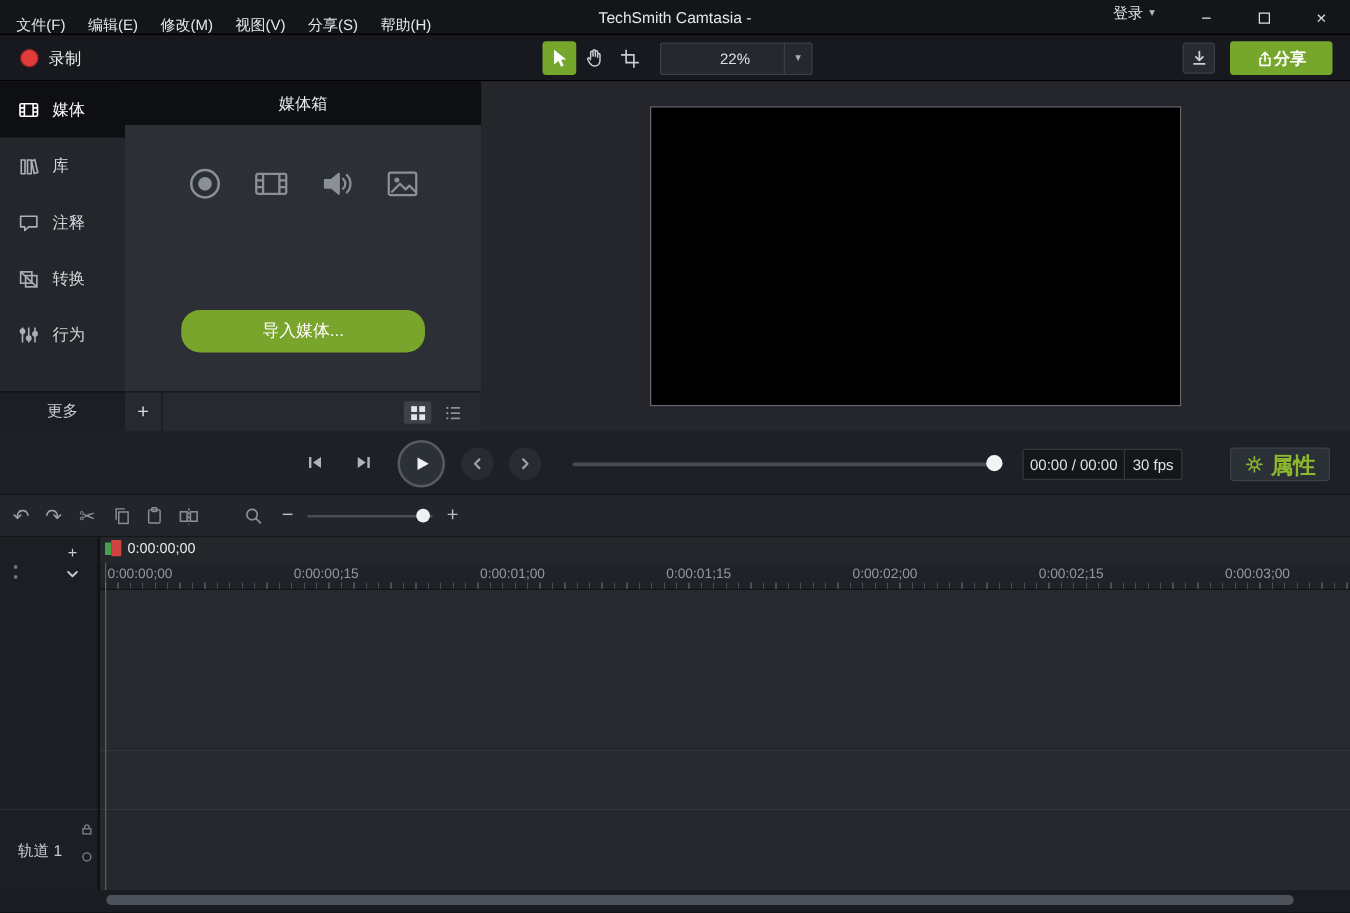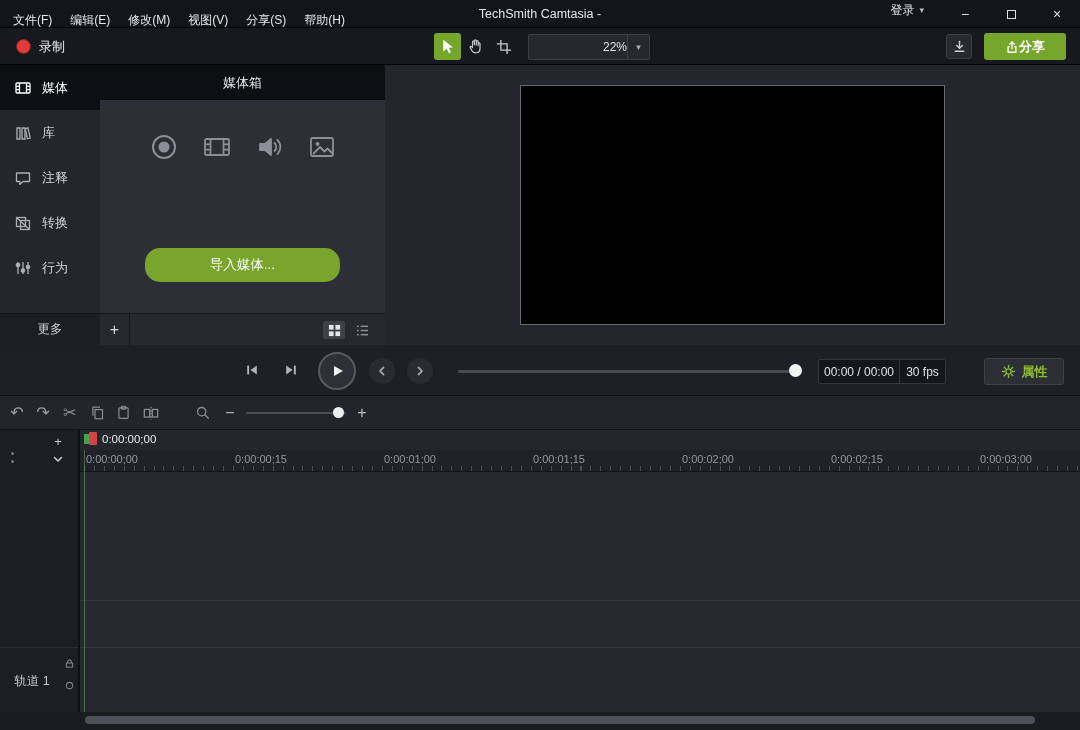--- a/index.html
+++ b/index.html
@@ -22,21 +22,21 @@
 
   
   .toolbar{background:#17191e;border-bottom:1px solid #000}
   .record{position:absolute;left:10px;top:0;height:37px;display:flex;align-items:center;gap:8px;padding:0 6px}
   .rec-dot{width:15px;height:15px;border-radius:50%;background:#e23b3b;border:1px solid #7e2424}
   .rec-label{font-size:13px;color:#eceef0}
   .tools-center{position:absolute;left:434px;top:5px;display:flex;align-items:center}
   .tool-btn{width:27px;height:27px;display:flex;align-items:center;justify-content:center;border-radius:3px;color:#c7ccd1;margin-right:1px}
   .tool-btn.active{background:#76a72c;color:#fff}
   .zoom-dd{margin-left:10px;width:122px;height:26px;background:#25282e;border:1px solid #3b3f46;border-radius:2px;display:flex;align-items:center;font-size:12px;color:#dfe2e6}
-  .zoom-val{flex:1;padding-left:20px;text-align:right}
+  .zoom-val{flex:1;padding-left:20px;text-align:center}
   .zoom-caret{width:22px;align-self:stretch;display:flex;align-items:center;justify-content:center;border-left:1px solid #3b3f46;color:#aab0b6;font-size:9px}
   .dl-btn{position:absolute;left:946px;top:6px;width:26px;height:25px;background:#272b31;border:1px solid #3b3f46;border-radius:3px;display:flex;align-items:center;justify-content:center;color:#ced2d7}
   .share-btn{position:absolute;left:984px;top:5px;width:82px;height:27px;background:#76a72c;border-radius:3px;display:flex;align-items:center;justify-content:center;gap:0;color:#fff;font-size:13px;font-weight:bold}
 
   
   .sidebar{background:#23262b}
   .side-item{height:45px;display:flex;align-items:center;gap:10px;padding-left:14px;color:#d2d6da}
   .side-item .si-icon{color:#aab0b7;display:flex}
   .side-item.selected{background:#0d0f13;color:#fff}
   .side-item.selected .si-icon{color:#fff}
@@ -61,21 +61,21 @@
   
   .playbar{background:#1d2026;border-bottom:1px solid #101216}
   .pb-step{position:absolute;top:12px;width:26px;height:26px;display:flex;align-items:center;justify-content:center;color:#aeb4bb}
   .play-btn{position:absolute;left:318px;top:7px;width:38px;height:38px;border-radius:50%;background:#2c3137;border:2px solid #565b62;display:flex;align-items:center;justify-content:center}
   .small-circle{position:absolute;top:13px;width:26px;height:26px;border-radius:50%;background:#282c32;display:flex;align-items:center;justify-content:center;color:#9ba1a8}
   .scrub-track{position:absolute;left:458px;top:25px;width:344px;height:3px;background:#474c53;border-radius:2px}
   .scrub-thumb{position:absolute;left:789px;top:19px;width:13px;height:13px;border-radius:50%;background:#f2f4f6}
   .time-box{position:absolute;left:818px;top:14px;width:128px;height:25px;background:#14161a;border:1px solid #34383e;border-radius:2px;display:flex;align-items:stretch;font-size:12px;color:#dfe2e6}
   .time-val{flex:1;display:flex;align-items:center;justify-content:center}
   .fps-val{width:46px;border-left:1px solid #34383e;display:flex;align-items:center;justify-content:center}
-  .props-btn{position:absolute;left:984px;top:13px;width:80px;height:27px;background:#2b2f36;border:1px solid #3d4147;border-radius:3px;display:flex;align-items:center;justify-content:center;gap:6px;color:#8db92e;font-size:13px;font-weight:bold}
+  .props-btn{position:absolute;left:984px;top:13px;width:80px;height:27px;background:#2b2f36;border:1px solid #3d4147;border-radius:3px;display:flex;align-items:center;justify-content:center;gap:6px;color:#8db92e;font-size:18px;font-weight:bold}
 
   
   .editbar{background:#22252b;border-bottom:1px solid #101216}
   .eb-icon{position:absolute;top:0;width:24px;height:33px;display:flex;align-items:center;justify-content:center;color:#8a9097;font-size:16px}
   .zoom-track{position:absolute;left:246px;top:16px;width:100px;height:2px;background:#4a4f56}
   .zoom-thumb{position:absolute;left:333px;top:11px;width:11px;height:11px;border-radius:50%;background:#eef0f2}
 
   
   .timeline{background:#26292e}
   .gutter{position:absolute;left:0;top:0;width:80px;height:282px;background:#1b1e23}

